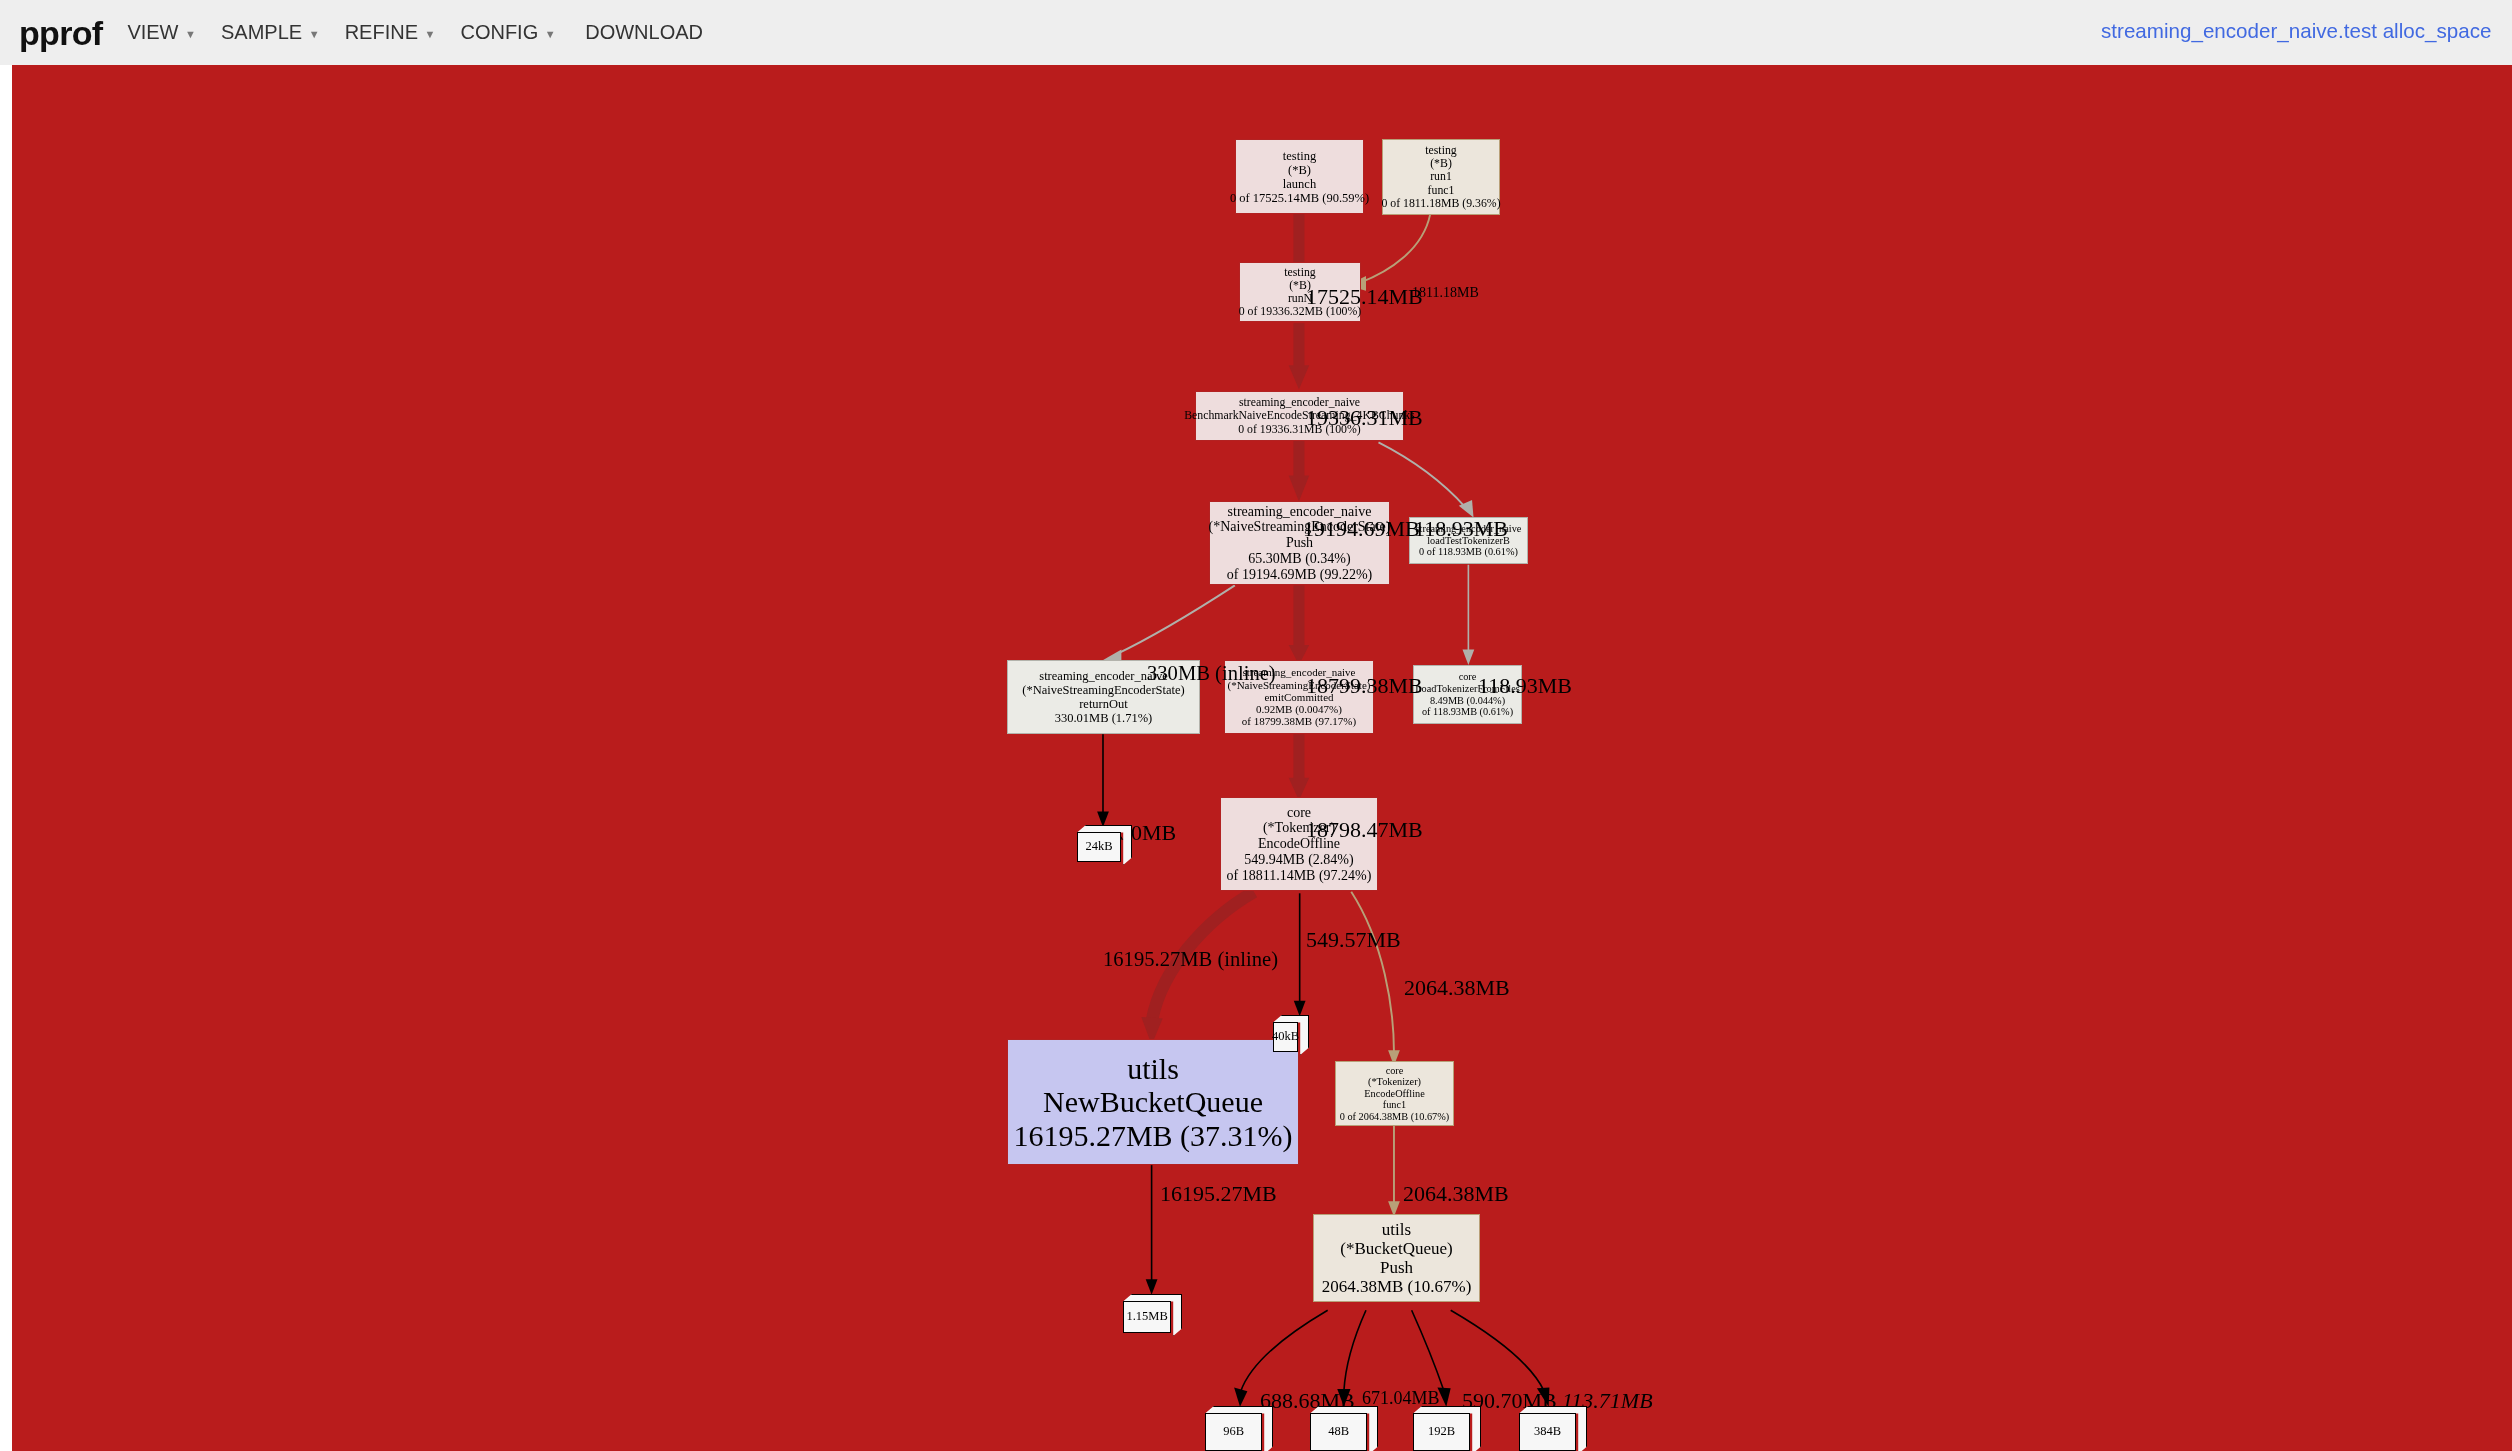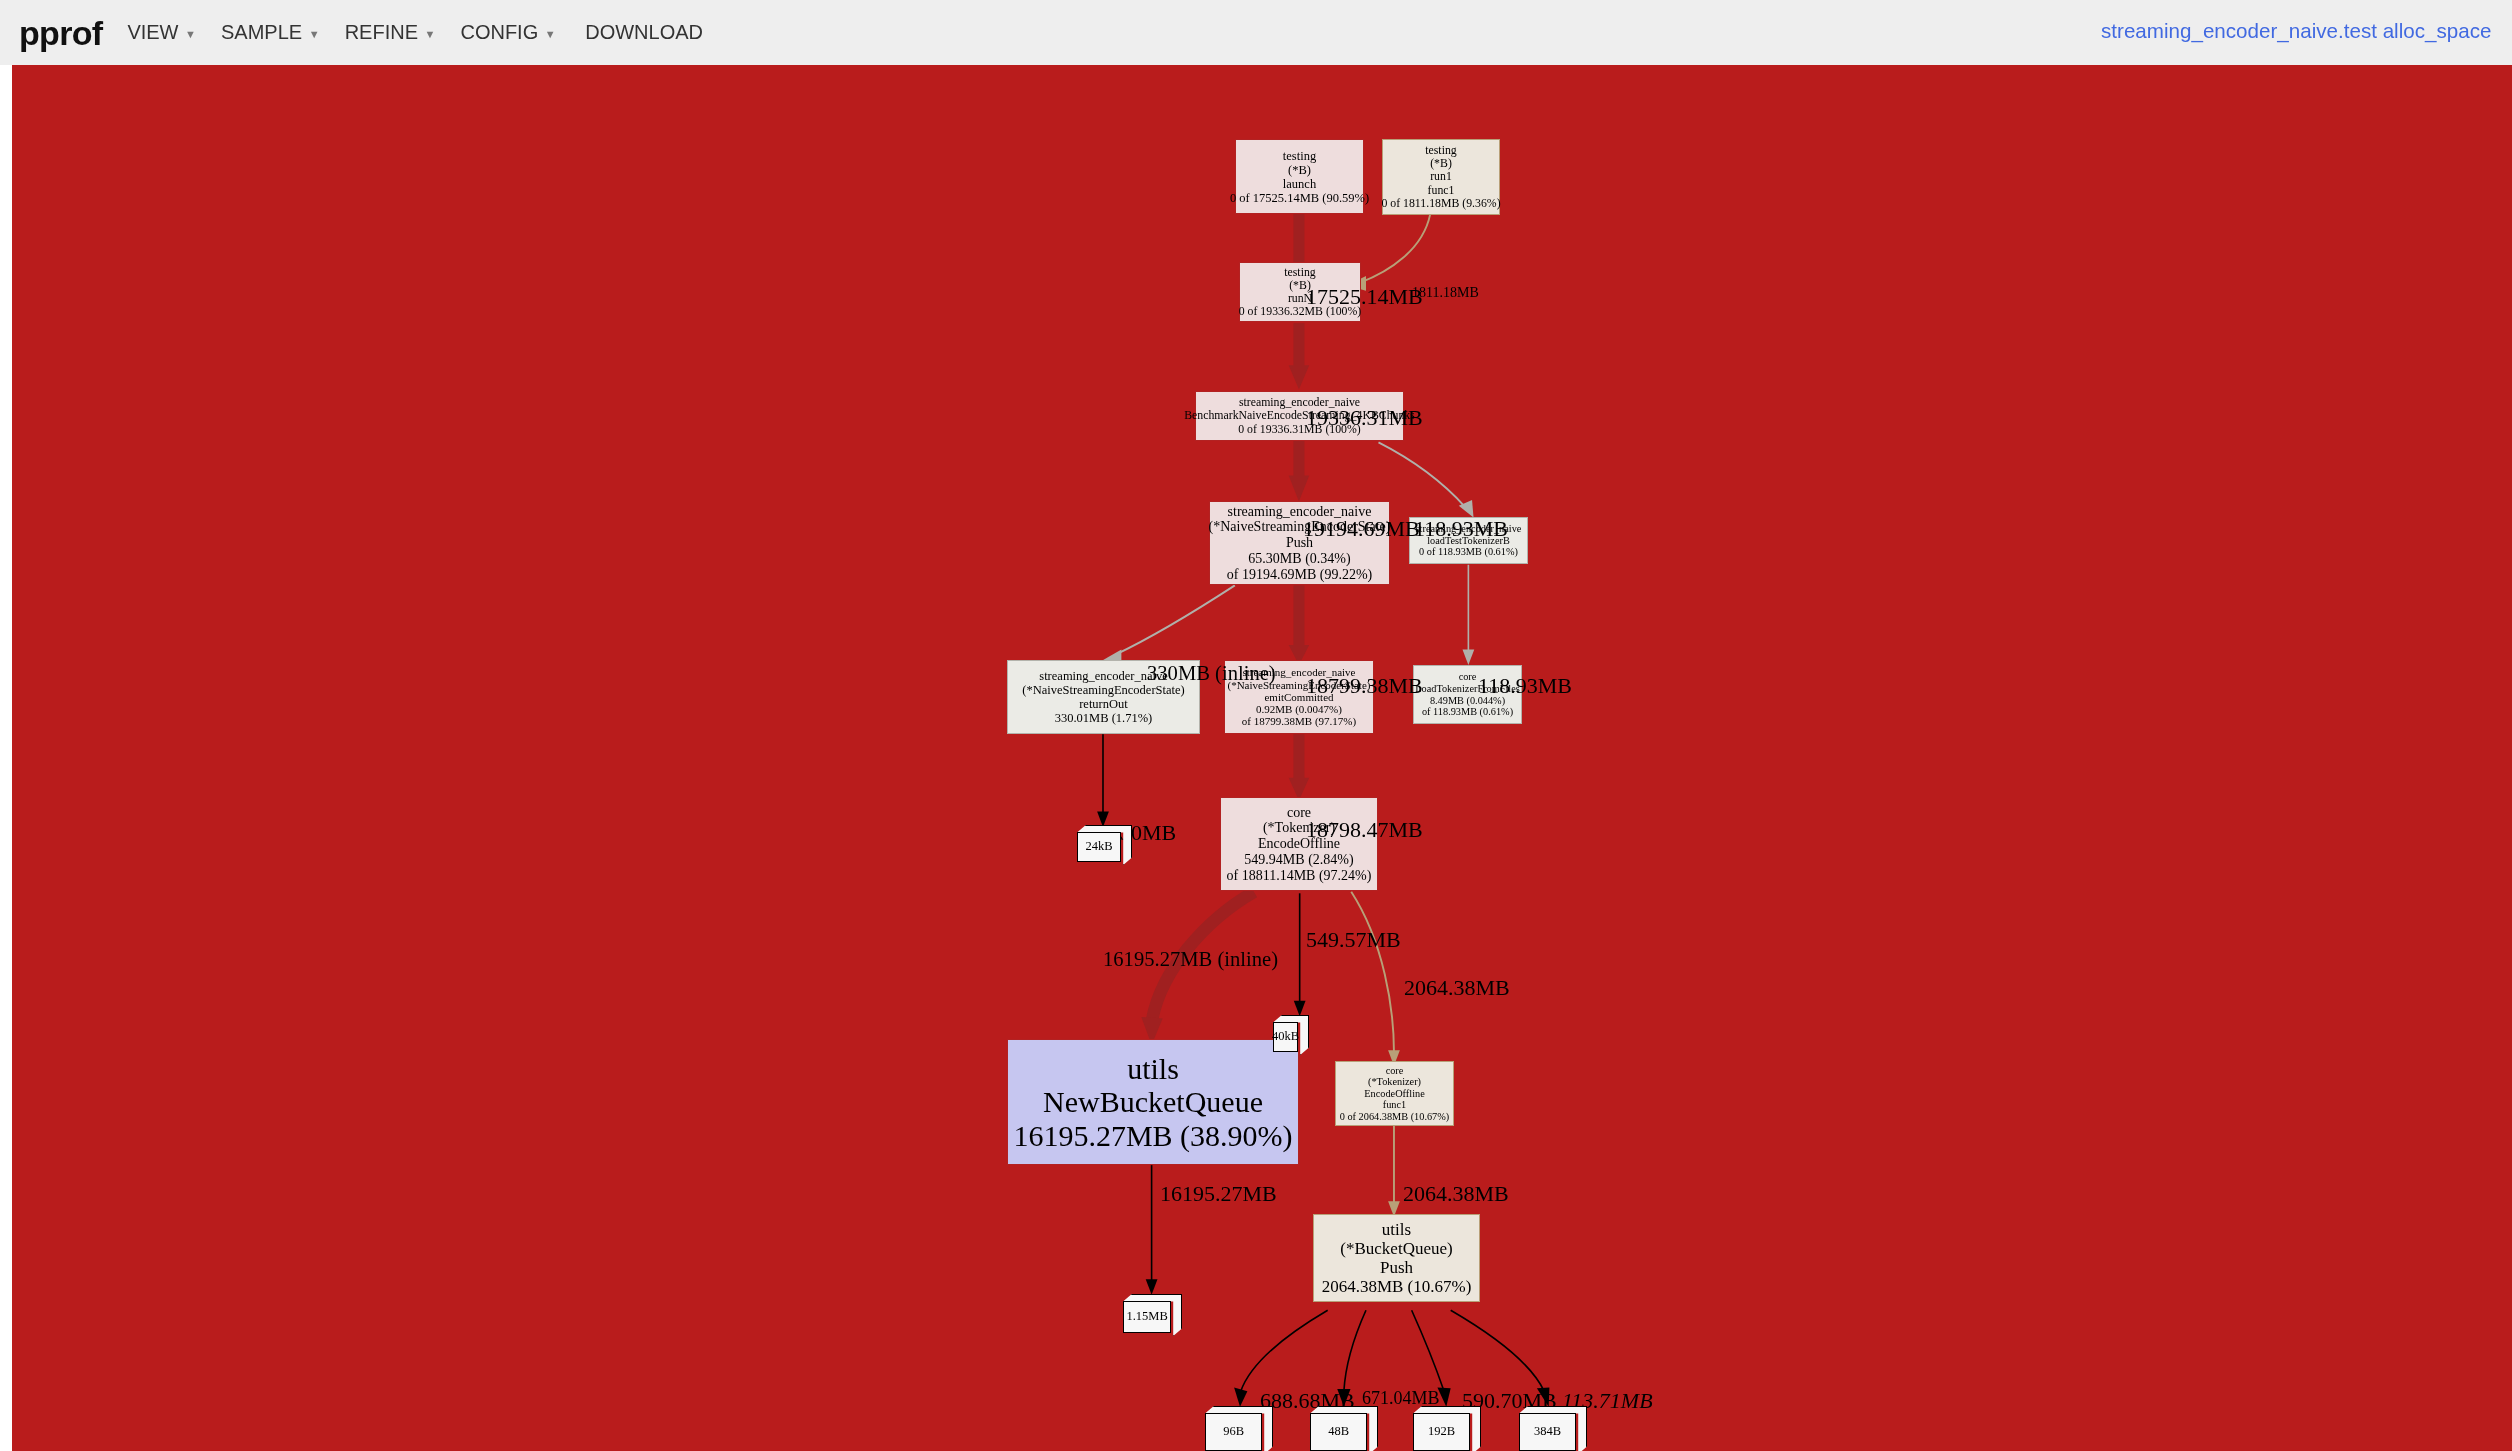--- a/index.html
+++ b/index.html
@@ -345,21 +345,21 @@
     <span class="ln">core</span>
     <span class="ln">(*Tokenizer)</span>
     <span class="ln">EncodeOffline</span>
     <span class="ln">549.94MB (2.84%)</span>
     <span class="ln">of 18811.14MB (97.24%)</span>
   </div>
 
   <div class="node n-purple" style="left:995px; top:974px; width:292px; height:126px; font-size:30px;">
     <span class="ln">utils</span>
     <span class="ln">NewBucketQueue</span>
-    <span class="ln">16195.27MB (38.90%)</span>
+    <span class="ln">16195.27MB (37.31%)</span>
   </div>
 
   <div class="node n-tan" style="left:1323px; top:996px; width:119px; height:65px; font-size:10.3px;">
     <span class="ln">core</span>
     <span class="ln">(*Tokenizer)</span>
     <span class="ln">EncodeOffline</span>
     <span class="ln">func1</span>
     <span class="ln">0 of 2064.38MB (10.67%)</span>
   </div>
 

